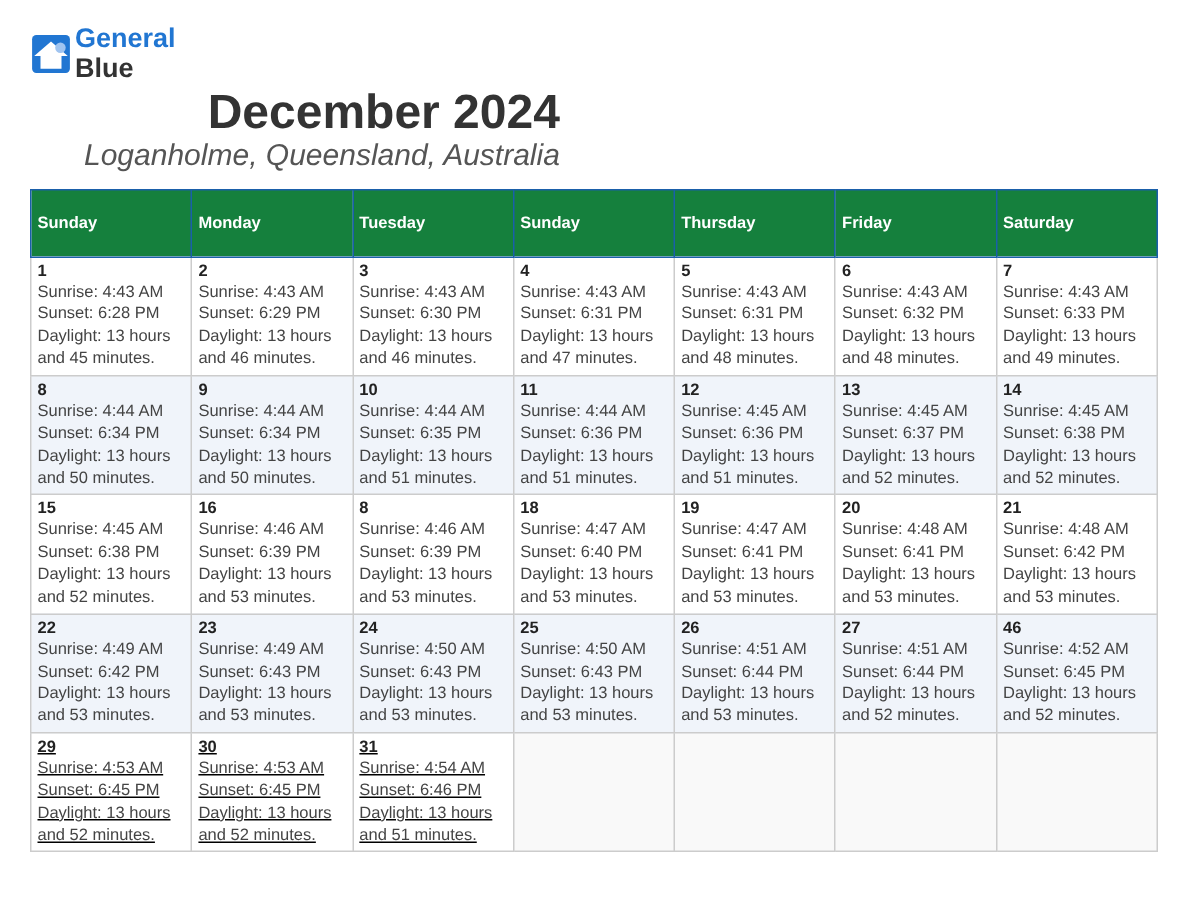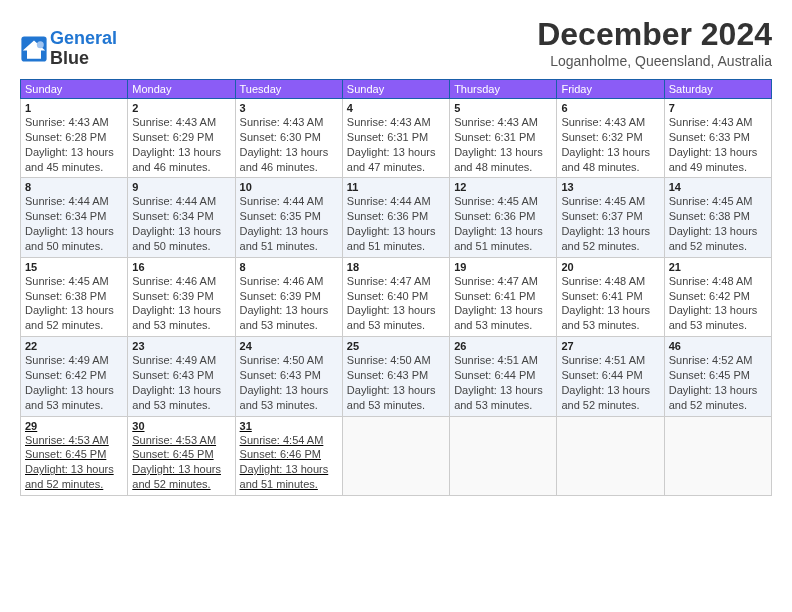--- a/index.html
+++ b/index.html
@@ -12,63 +12,66 @@
     }
     .page {
       width: 792px;
       height: 612px;
       background: #fff;
       padding: 16px 20px 12px 20px;
     }
     .header {
       display: flex;
       justify-content: space-between;
-      align-items: flex-end;
+      align-items: flex-start;
       margin-bottom: 10px;
+      flex-direction: column;
     }
     .logo {
       display: flex;
       align-items: center;
     }
     .logo-text {
       font-size: 18px;
       font-weight: bold;
       color: #333;
       line-height: 1.1;
     }
     .logo-text .blue { color: #2176d2; }
     .logo-icon {
       width: 28px;
       height: 28px;
       margin-right: 2px;
     }
     .title-block {
       text-align: right;
+      margin-left: 36px;
     }
     .month-title {
       font-size: 32px;
       font-weight: bold;
       color: #333;
     }
     .location-title {
-      font-size: 14px;
+      font-size: 20px;
       color: #555;
+      font-style: italic;
     }
     .calendar-table {
       width: 100%;
       border-collapse: collapse;
       font-size: 9.5px;
     }
     .calendar-table th {
-      background: #8b5cf6;
+      background: #15803d;
       color: #fff;
-      padding: 3px 4px;
+      padding: 16px 4px;
       text-align: left;
       font-size: 11px;
-      font-weight: normal;
+      font-weight: bold;
       border: 1px solid #1a5faa;
     }
     .calendar-table td {
       border: 1px solid #ccc;
       vertical-align: top;
       padding: 3px 4px;
       width: 14.28%;
       height: 76px;
       background: #fff;
     }

